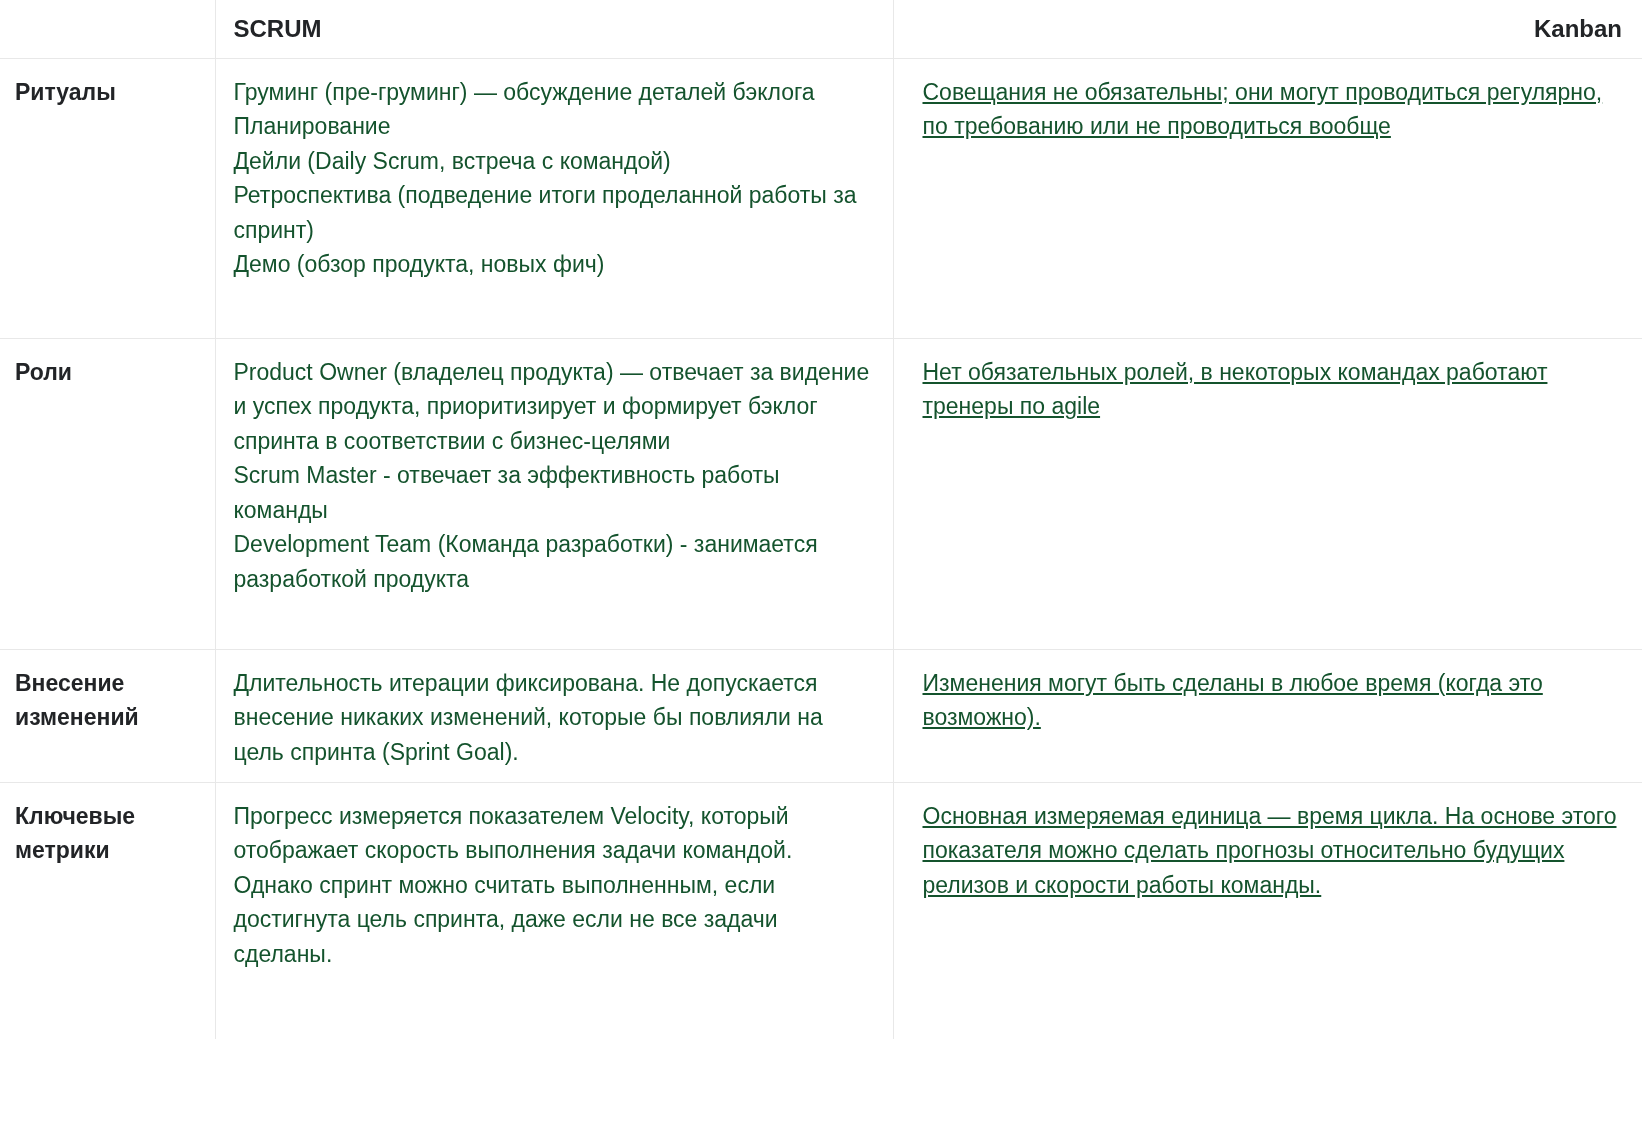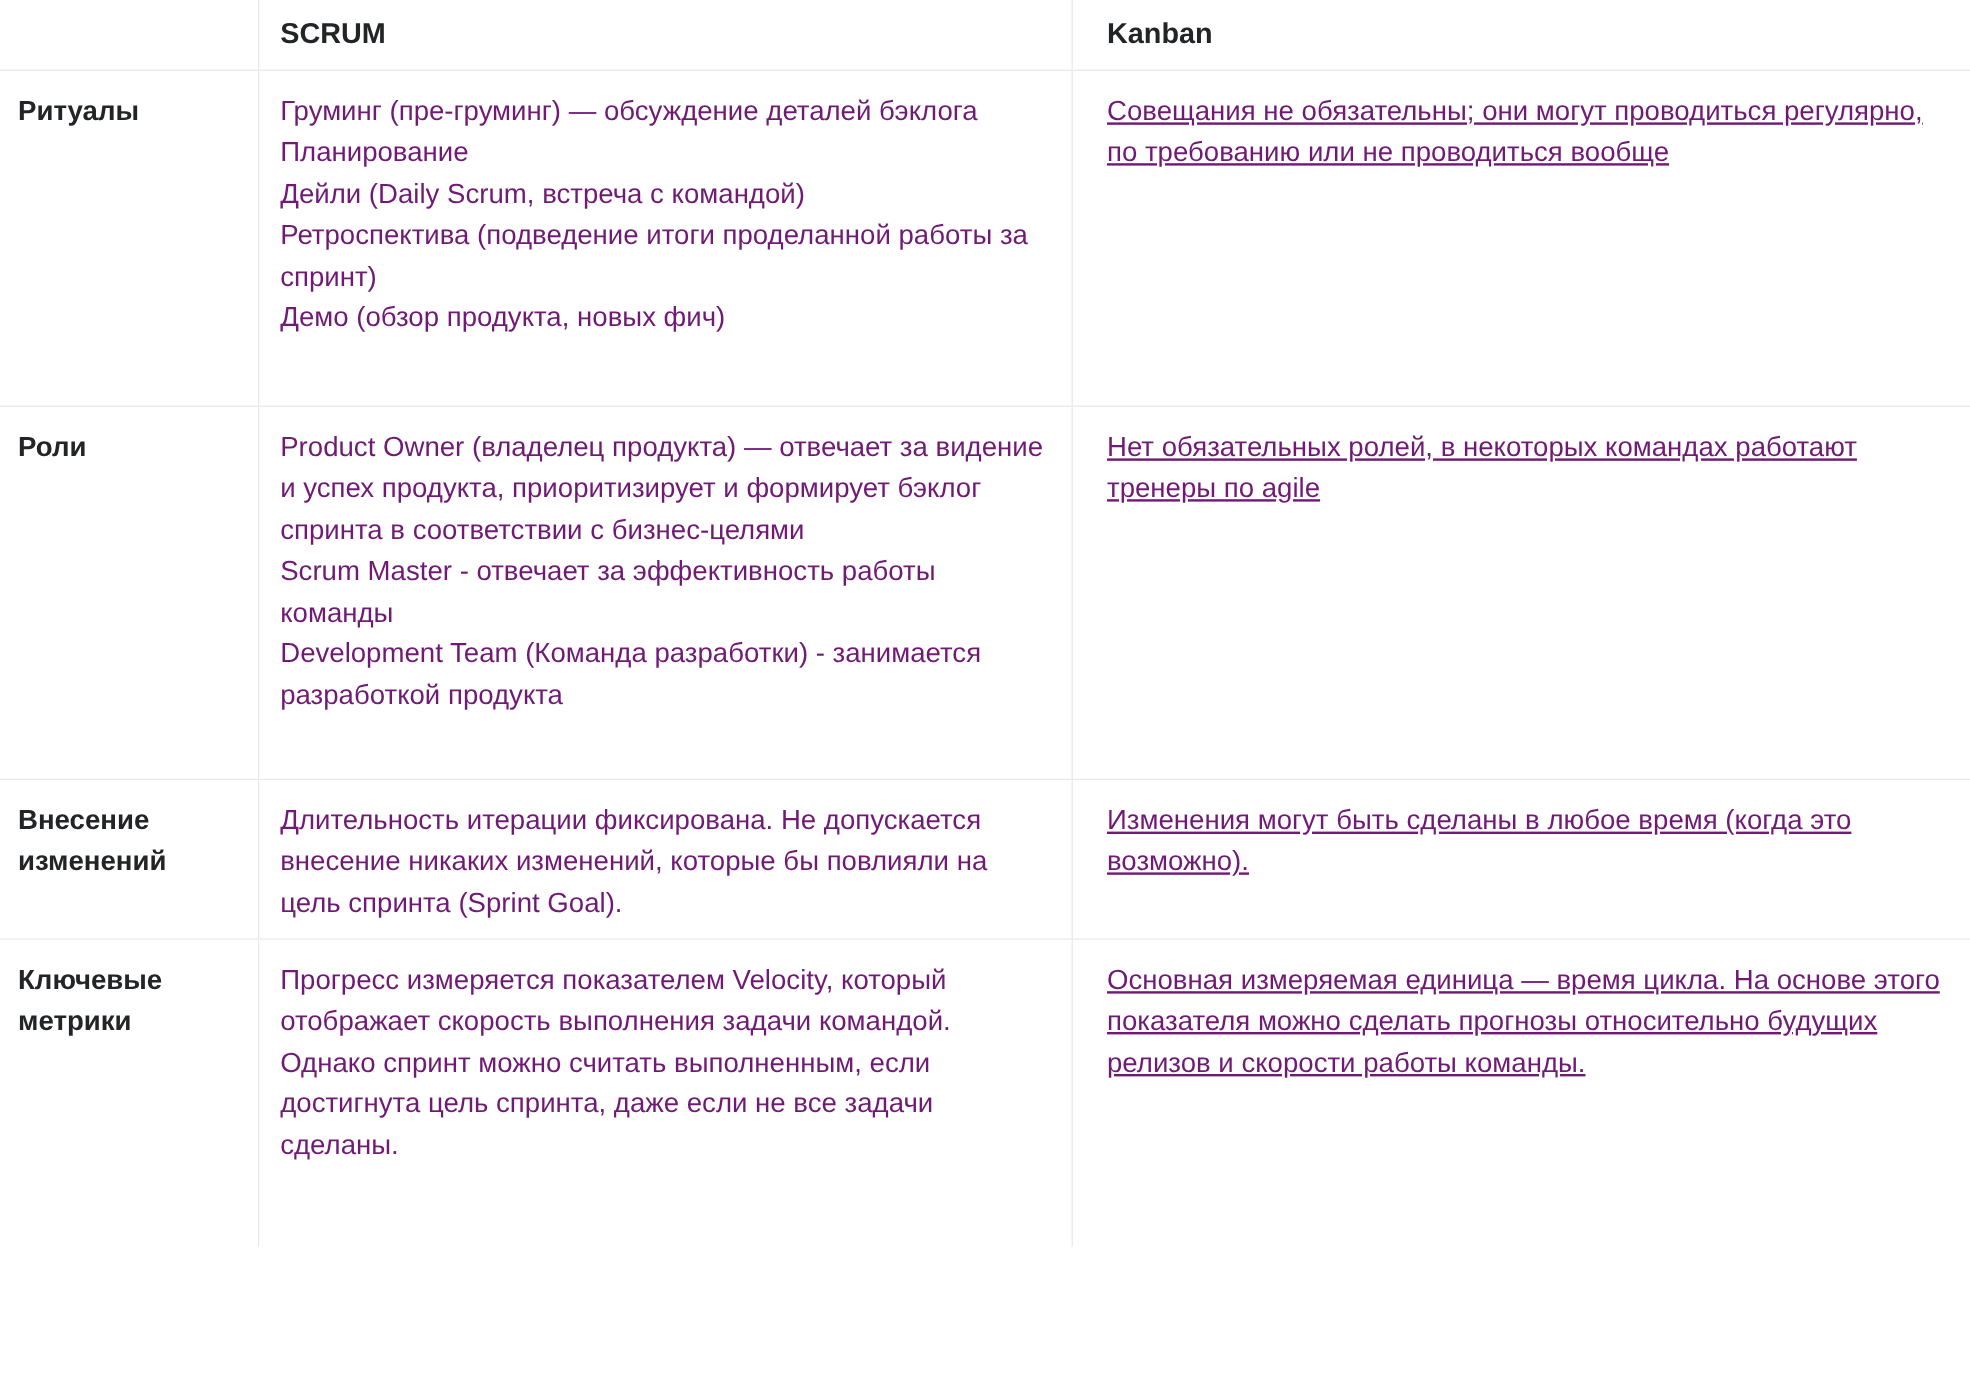--- a/index.html
+++ b/index.html
@@ -33,36 +33,36 @@
 
   
   tr.hdr { height: 58px; }
   tr.hdr th {
     border-bottom: 1px solid #e8e8e8;
     font-weight: 700;
     font-size: 24px;
     color: #222427;
     padding: 12px 20px 0 18px;
   }
-  tr.hdr th.klabel { padding-left: 29px; }
+  tr.hdr th.klabel { padding-left: 29px; text-align: right; }
 
   
   tbody tr { border-bottom: 1px solid #e8e8e8; }
   tbody tr:last-child { border-bottom: none; }
 
   tbody th.rowlabel {
     font-weight: 700;
     color: #222427;
     padding: 16px 12px 0 15px;
     white-space: pre-line;
   }
   td.cell {
     padding: 16px 22px 0 18px;
     white-space: pre-line;
-    color: #701a75;
+    color: #14532d;
   }
   td.cell.kanban { padding-left: 29px; text-decoration: underline; }
 
   tr.row-0 { height: 280px; margin-top: 11px; }
   tr.row-1 { height: 311px; }
   tr.row-2 { height: 98px;  }
   tr.row-3 { height: 63px;  }
   tr.row-4 { height: 133px; }
   tr.row-5 { height: 257px; }
 </style>

